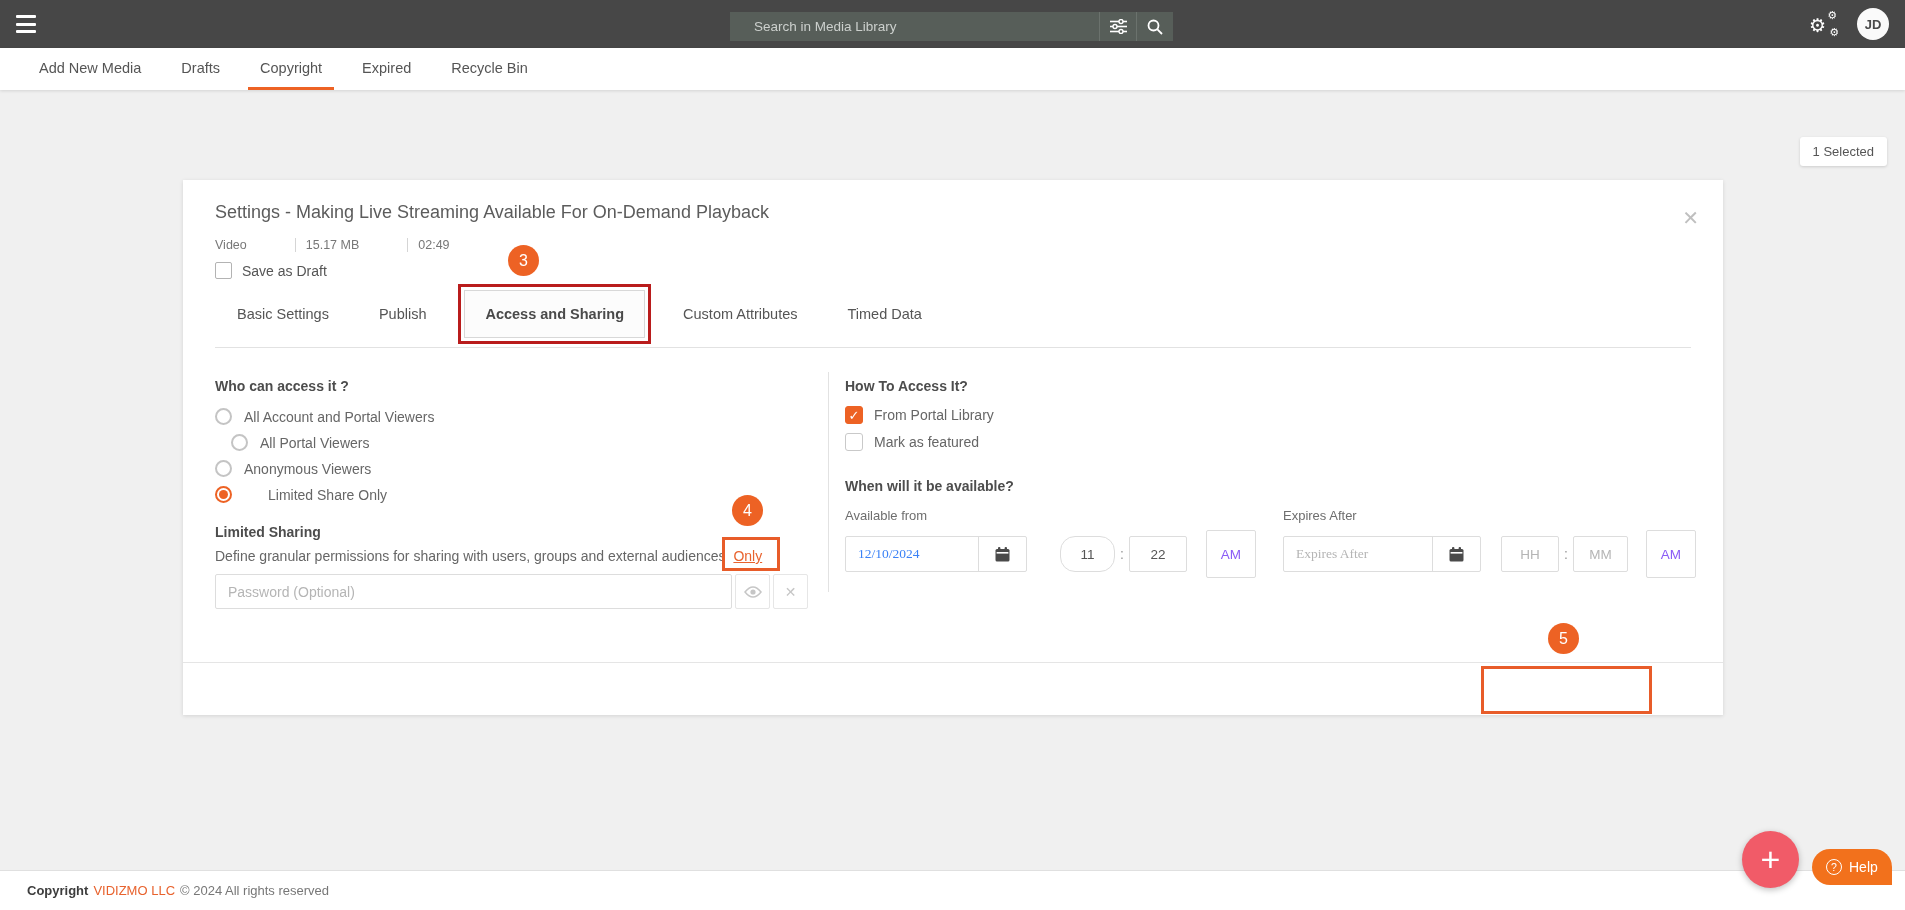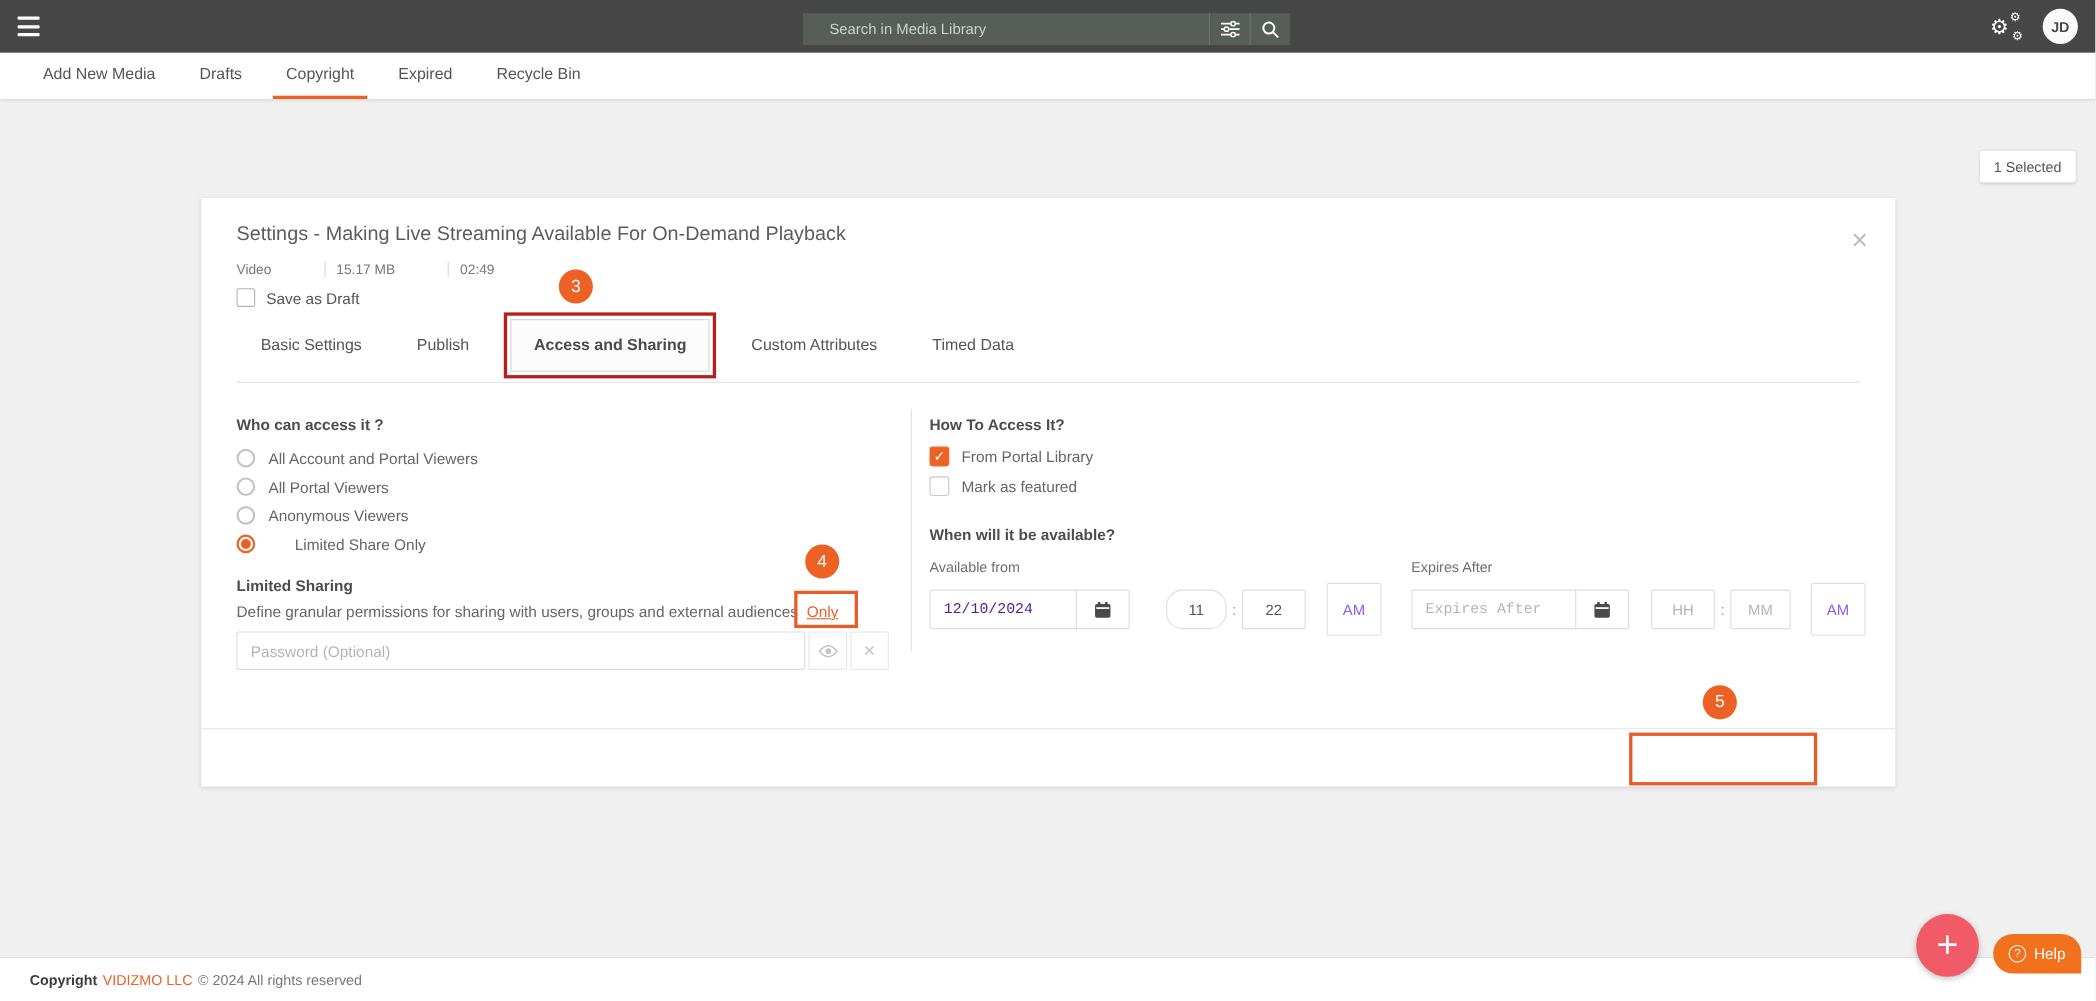--- a/index.html
+++ b/index.html
@@ -62,21 +62,21 @@
   .pw-input::placeholder { color:#b5b5b5; }
   .sq-btn { width:35px; margin-left:3px; border:1px solid #e6e6e6; background:#fff; border-radius:2px; display:flex; align-items:center; justify-content:center; color:#c6c6c6; cursor:pointer; }
 
   .right-col { position:absolute; left:662px; top:198px; width:860px; }
   .check-row { position:absolute; display:flex; align-items:center; gap:11px; cursor:pointer; }
   .cb { width:18px; height:18px; border:1px solid #c9c9c9; border-radius:3px; background:#fff; flex:none; }
   .cb.checked { background:#ED6224; border-color:#ED6224; color:#fff; font-size:13px; font-weight:bold; display:flex; align-items:center; justify-content:center; }
   .check-row .lbl { font-size:14px; color:#666; }
   .field-label { font-size:13px; color:#6e6e6e; }
   .dt-input-group { display:flex; align-items:stretch; height:36px; border:1px solid #ddd; border-radius:2px; background:#fff; }
-  .dt-input { border:none; outline:none; width:132px; padding:0 12px; font-size:13.5px; color:#4c1d95; font-family:Liberation Mono, monospace; background:transparent; }
+  .dt-input { border:none; outline:none; width:132px; padding:0 12px; font-size:13.5px; color:#3b82f6; font-family:Liberation Serif, serif; background:transparent; }
   .dt-input::placeholder { color:#b5b5b5; }
   .cal-btn { width:48px; border-left:1px solid #ddd; display:flex; align-items:center; justify-content:center; cursor:pointer; }
   .time-box { height:36px; border:1px solid #ddd; border-radius:2px; background:#fff; text-align:center; font-size:13.5px; color:#555; font-family:inherit; }
   .time-box::placeholder { color:#b5b5b5; }
   .mer-box { height:48px; border:1px solid #ddd; border-radius:2px; background:#fff; display:flex; align-items:center; justify-content:center; font-size:13.5px; color:#8b5cf6; cursor:pointer; }
   .colon { color:#999; margin:0 5px; align-self:center; }
 
   .panel-footer-divider { position:absolute; left:0; top:482px; width:1540px; border-top:1px solid #e5e5e5; }
   .panel-actions { position:absolute; right:22px; top:494px; display:flex; align-items:center; gap:9px; }
   .btn { height:31px; border-radius:3px; font-family:inherit; font-size:13px; font-weight:bold; cursor:pointer; padding:0 14px; }
@@ -183,21 +183,21 @@
 
     <div class="col-divider"></div>
 
     <div class="left-col">
       <div class="sec-heading" style="position:absolute;left:0;top:0;">Who can access it ?</div>
 
       <div class="radio-row" style="left:0;top:30px;">
         <span class="radio"></span>
         <span class="lbl">All Account and Portal Viewers</span>
       </div>
-      <div class="radio-row" style="left:0;top:56px;">
+      <div class="radio-row" style="left:16px;top:56px;">
         <span class="radio"></span>
         <span class="lbl">All Portal Viewers</span>
       </div>
       <div class="radio-row" style="left:0;top:82px;">
         <span class="radio"></span>
         <span class="lbl">Anonymous Viewers</span>
       </div>
       <div class="radio-row" style="left:0;top:108px;gap:36px;">
         <span class="radio sel"></span>
         <span class="lbl">Limited Share Only</span>

